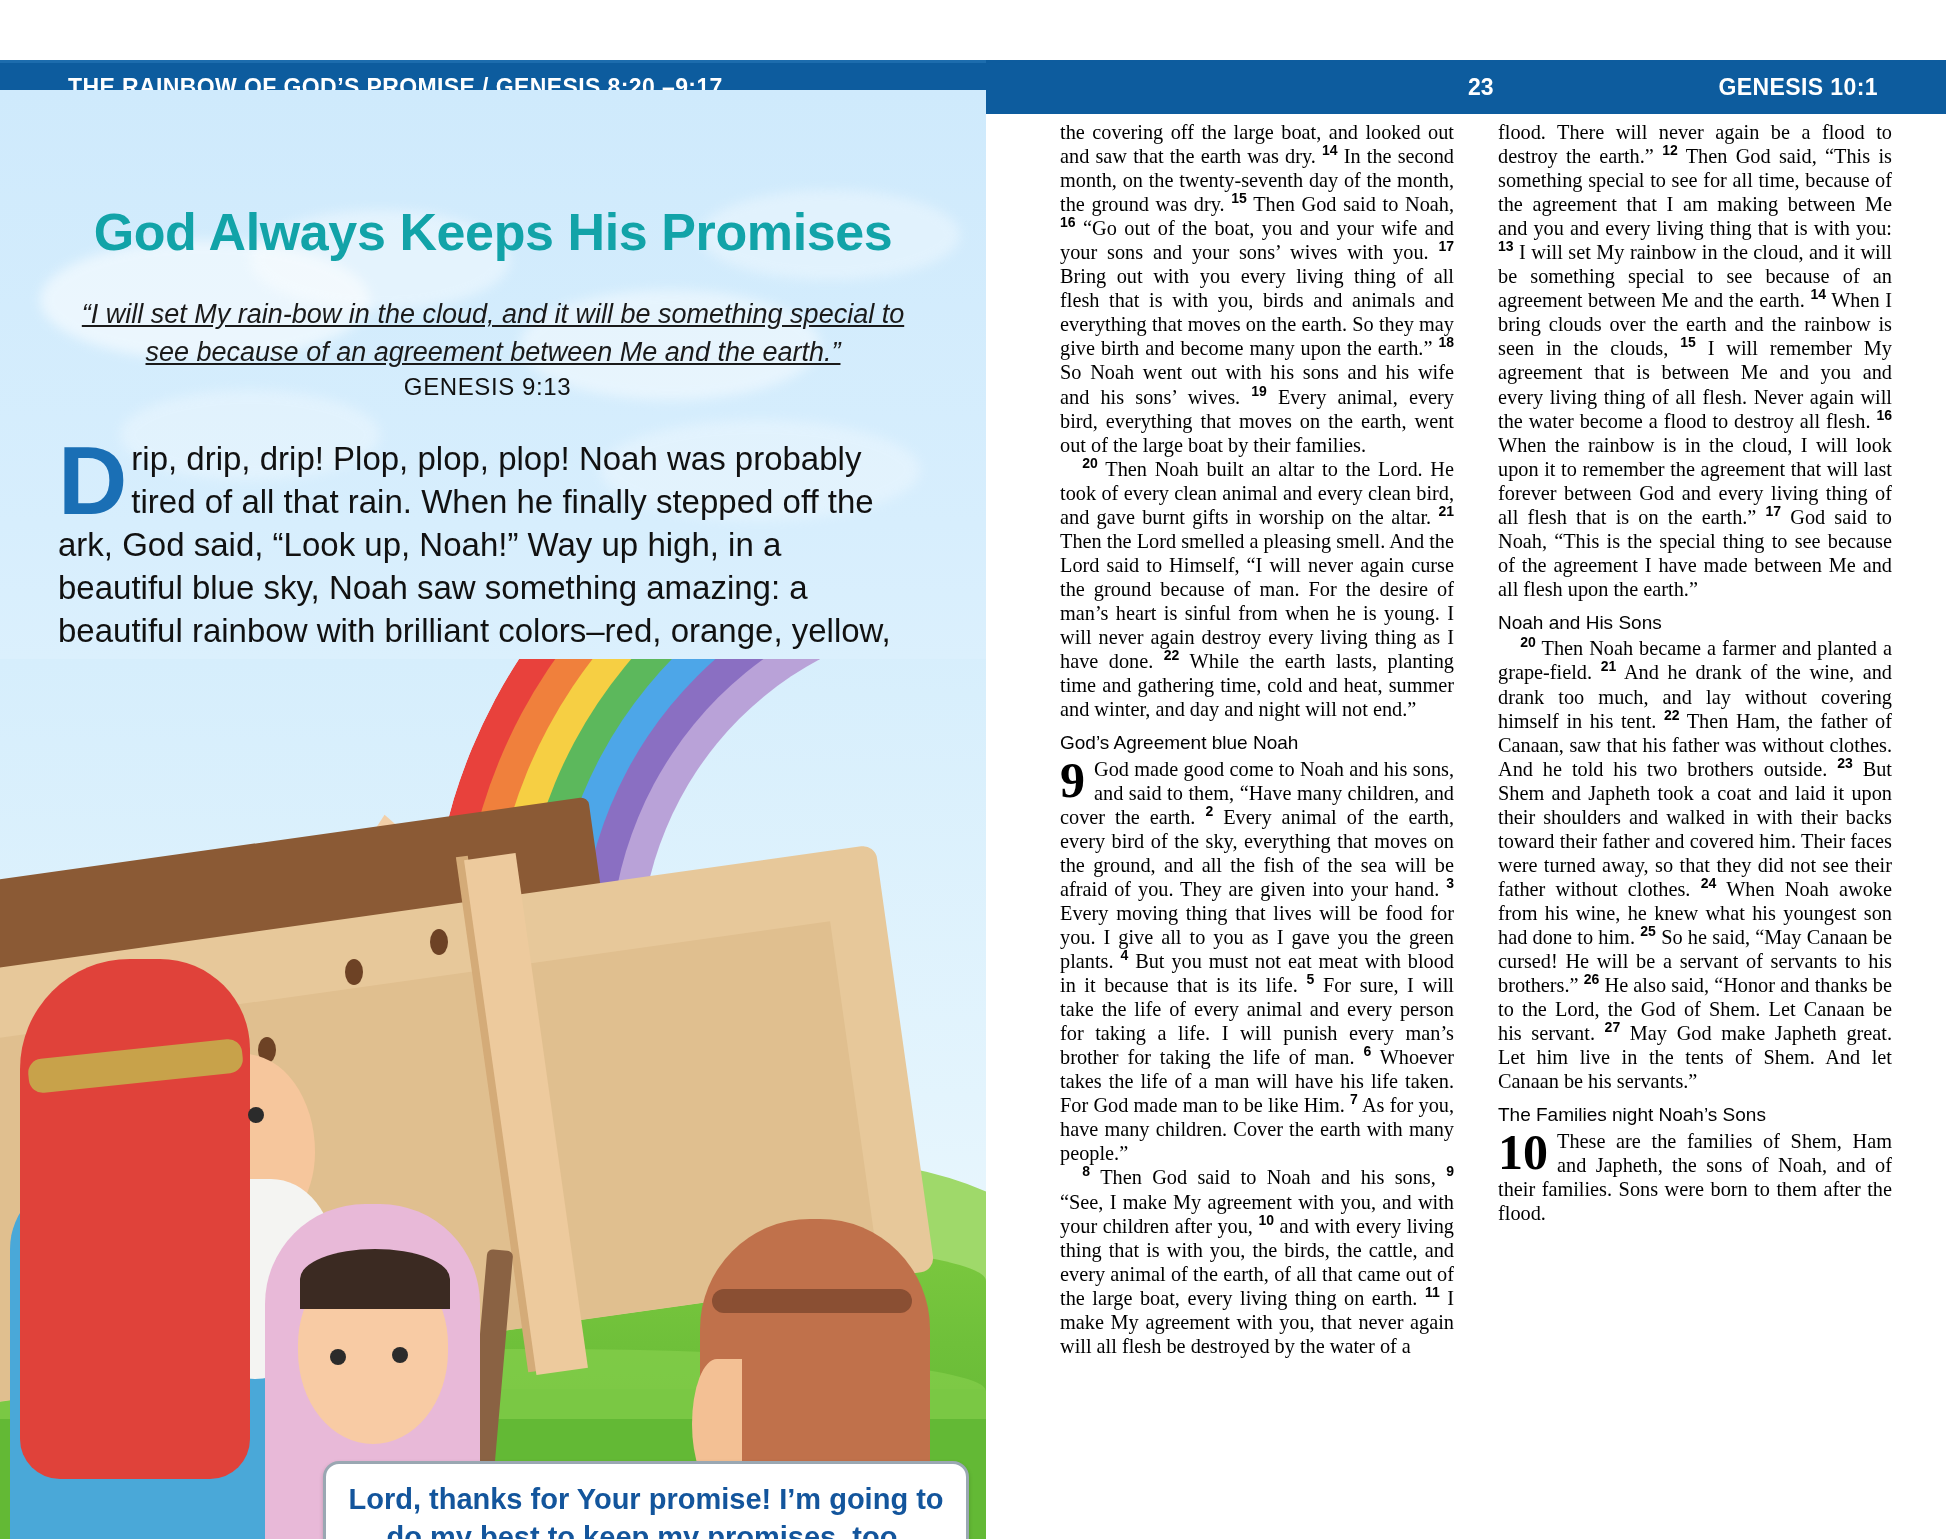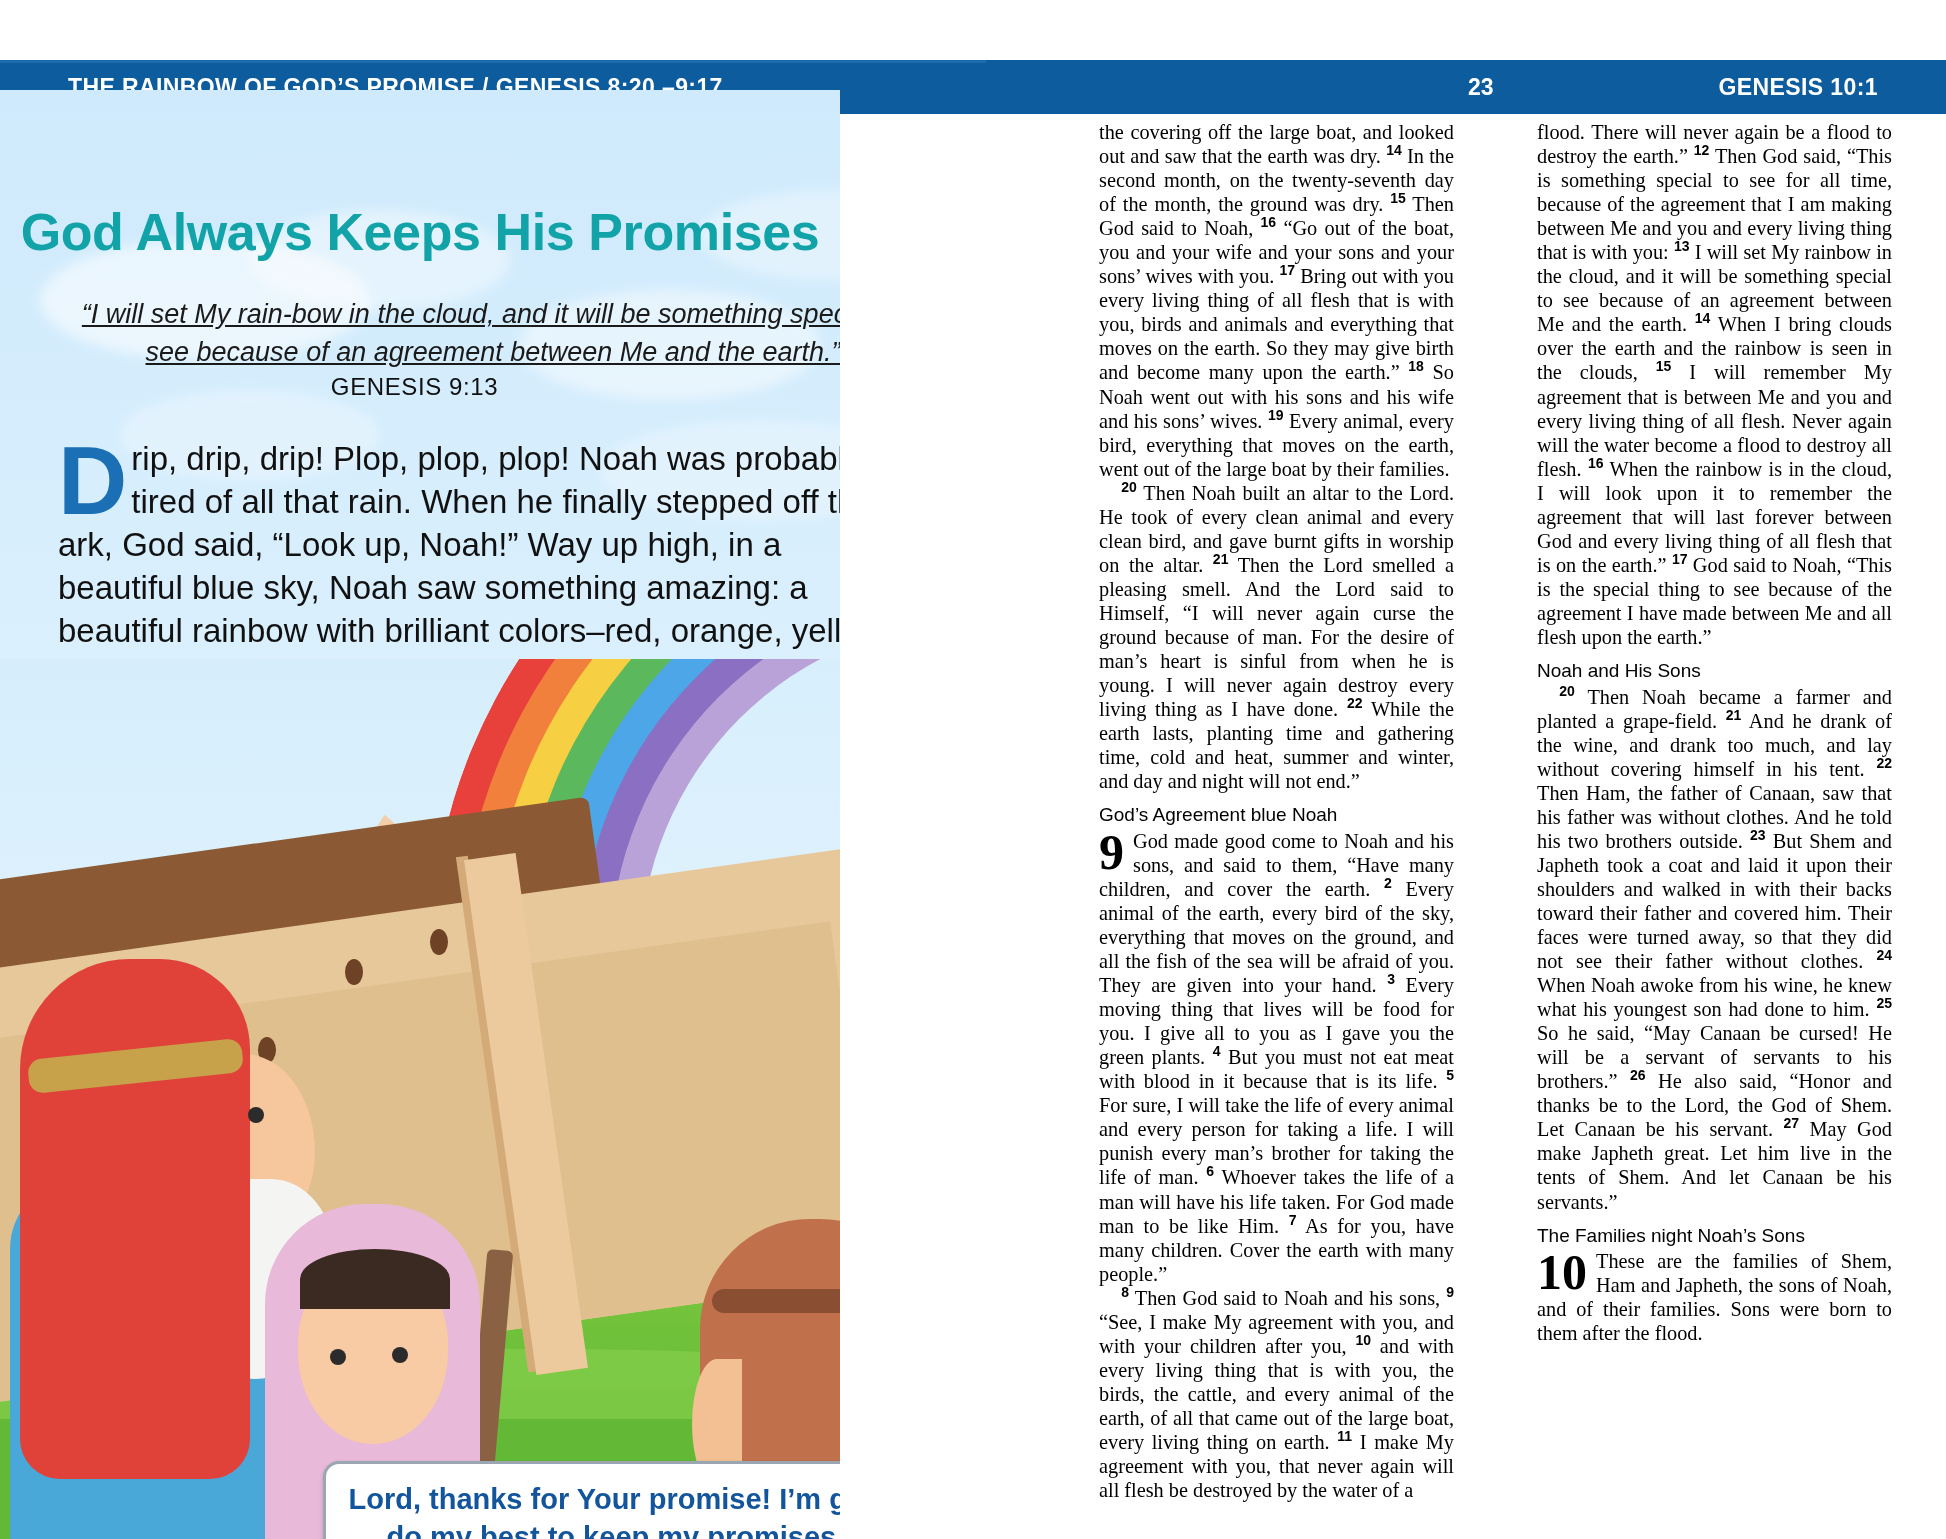--- a/index.html
+++ b/index.html
@@ -32,21 +32,21 @@
     color:#fff;font-size:23px;font-weight:600;
   }
   .hdr-right{
     position:absolute;right:68px;top:50%;transform:translateY(-50%);
     color:#fff;font-size:23px;letter-spacing:.4px;font-weight:600;
     white-space:nowrap;
   }
 
   
   .story-panel{
-    position:absolute;left:0;top:90px;width:840px;height:1449px;
+    position:absolute;left:0;top:90px;width:986px;height:1449px;
     overflow:hidden;
     background:linear-gradient(180deg,#cfeafc 0%,#d7eefd 30%,#e2f3fd 55%,#dff1fb 70%,#cfe9fa 100%);
   }
   
   .cloud{position:absolute;background:#ffffff;border-radius:50%;opacity:.55;filter:blur(6px);}
   .c1{left:40px;top:150px;width:330px;height:120px;}
   .c2{left:250px;top:120px;width:260px;height:100px;opacity:.4;}
   .c3{left:520px;top:200px;width:300px;height:110px;opacity:.45;}
   .c4{left:700px;top:100px;width:260px;height:90px;opacity:.35;}
   .c5{left:120px;top:300px;width:260px;height:90px;opacity:.3;}
@@ -177,21 +177,20 @@
   .bible{
     position:absolute;left:1060px;top:120px;width:832px;height:1400px;
     display:flex;gap:44px;
   }
   .bcol{width:394px;}
   .btext{
     font-family:"Liberation Serif",serif;
     font-size:20.3px;line-height:1.185;
     text-align:justify;color:#000;
     hyphens:auto;
-    margin-left:39px;
     -webkit-hyphens:auto;
   }
   .btext p{margin:0;}
   .vn{font-family:"Liberation Sans",sans-serif;font-size:14px;font-weight:bold;
       vertical-align:super;line-height:0;}
   .sec-head{
     font-family:"Liberation Sans",sans-serif;
     font-weight:normal;font-size:19px;color:#000;
     margin:11px 0 2px;
   }

